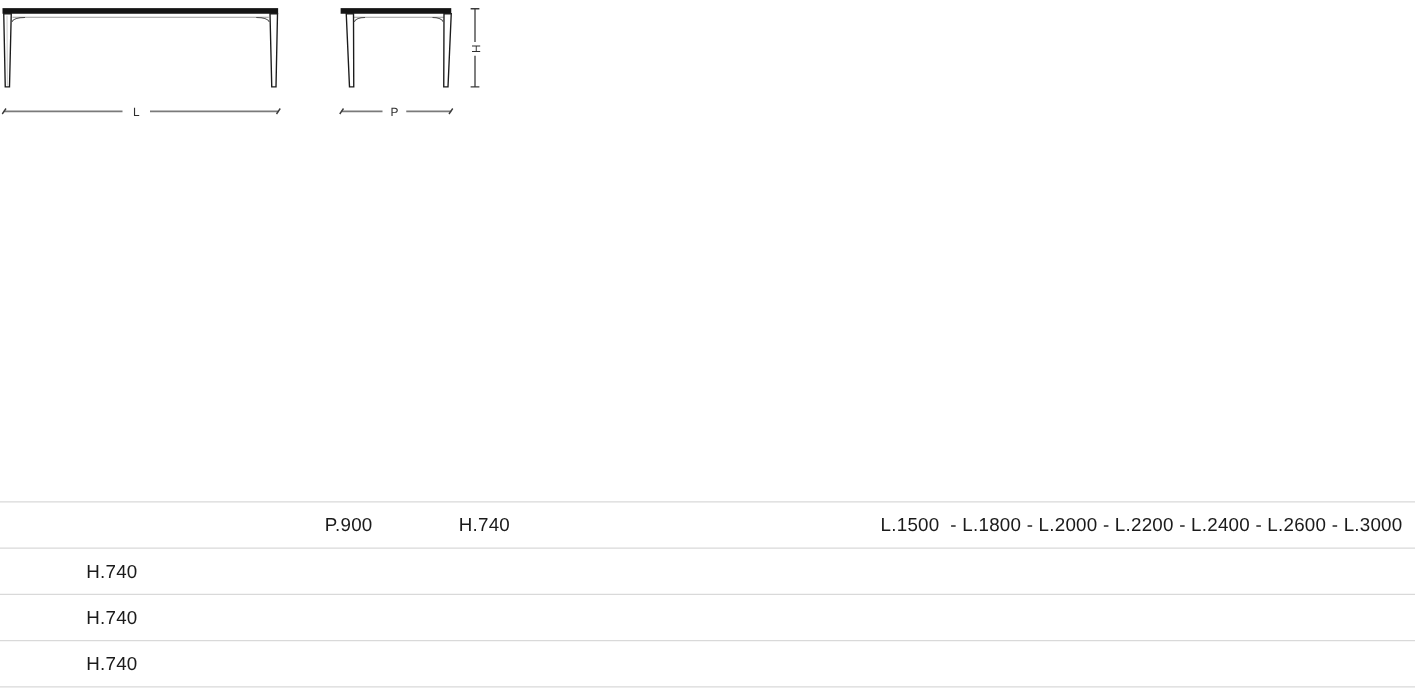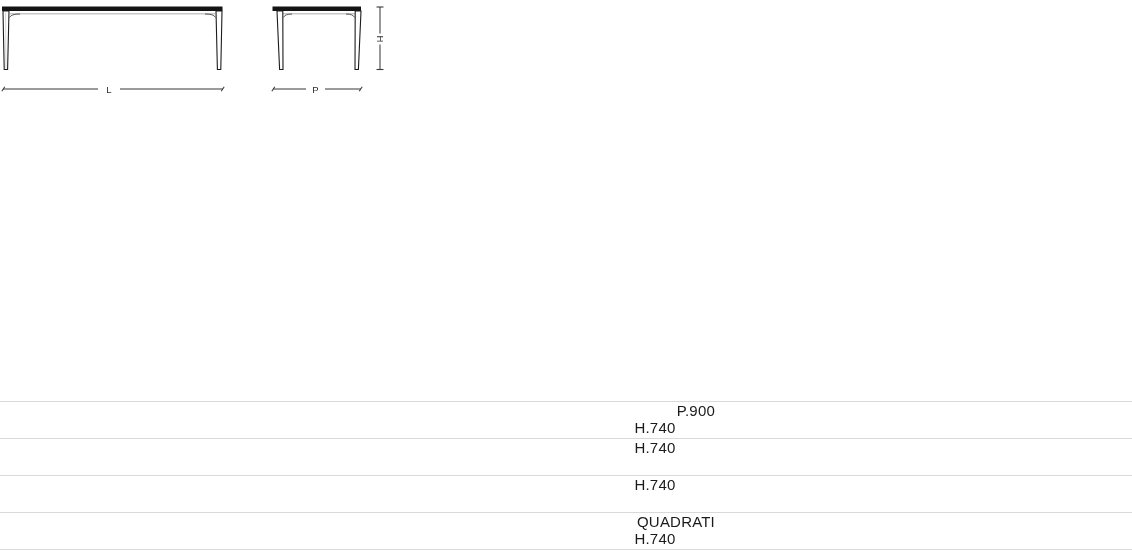--- a/index.html
+++ b/index.html
@@ -22,24 +22,23 @@
     top: 401px; left: 0; right: 0;
     border-bottom: 1.5px solid #d9d9d9;
   }
   .spec-row {
     display: flex;
     align-items: center;
     height: 37px;
     border-top: 1.5px solid #d9d9d9;
     font-size: 15px;
     letter-spacing: 0.2px;
-    flex-direction: column;
   }
   .col-size   { width: 298px; text-align: right; white-space: pre; }
-  .col-height { margin-left: 69px; width: 150px; text-align: right; white-space: pre; }
+  .col-height { margin-left: 69px; width: 150px; text-align: left; white-space: pre; }
   .col-lengths{ flex: 1; text-align: right; padding-right: 10px; white-space: pre; }
 
   svg text {
     font-family: "Liberation Sans", sans-serif;
     fill: #2e2e2e;
   }
 </style>
 </head>
 <body>
 
@@ -101,29 +100,29 @@
         <text x="380" y="39" font-size="9.5" text-anchor="middle" dominant-baseline="central" transform="rotate(90 380 39)">H</text>
       </g>
     </svg>
   </div>
 
   <div class="spec-table">
 
     <div class="spec-row">
       <div class="col-size">P.900</div>
       <div class="col-height">H.740</div>
+      <div class="col-lengths">L.1500  - L.1800 - L.2000 - L.2200 - L.2400 - L.2600 - L.3000</div>
     </div>
 
     <div class="spec-row">
       <div class="col-height">H.740</div>
     </div>
 
     <div class="spec-row">
       <div class="col-height">H.740</div>
     </div>
 
     <div class="spec-row">
-      <div class="col-size">QUADRATI</div>
       <div class="col-height">H.740</div>
     </div>
 
   </div>
 </div>
 
 </body></html>

